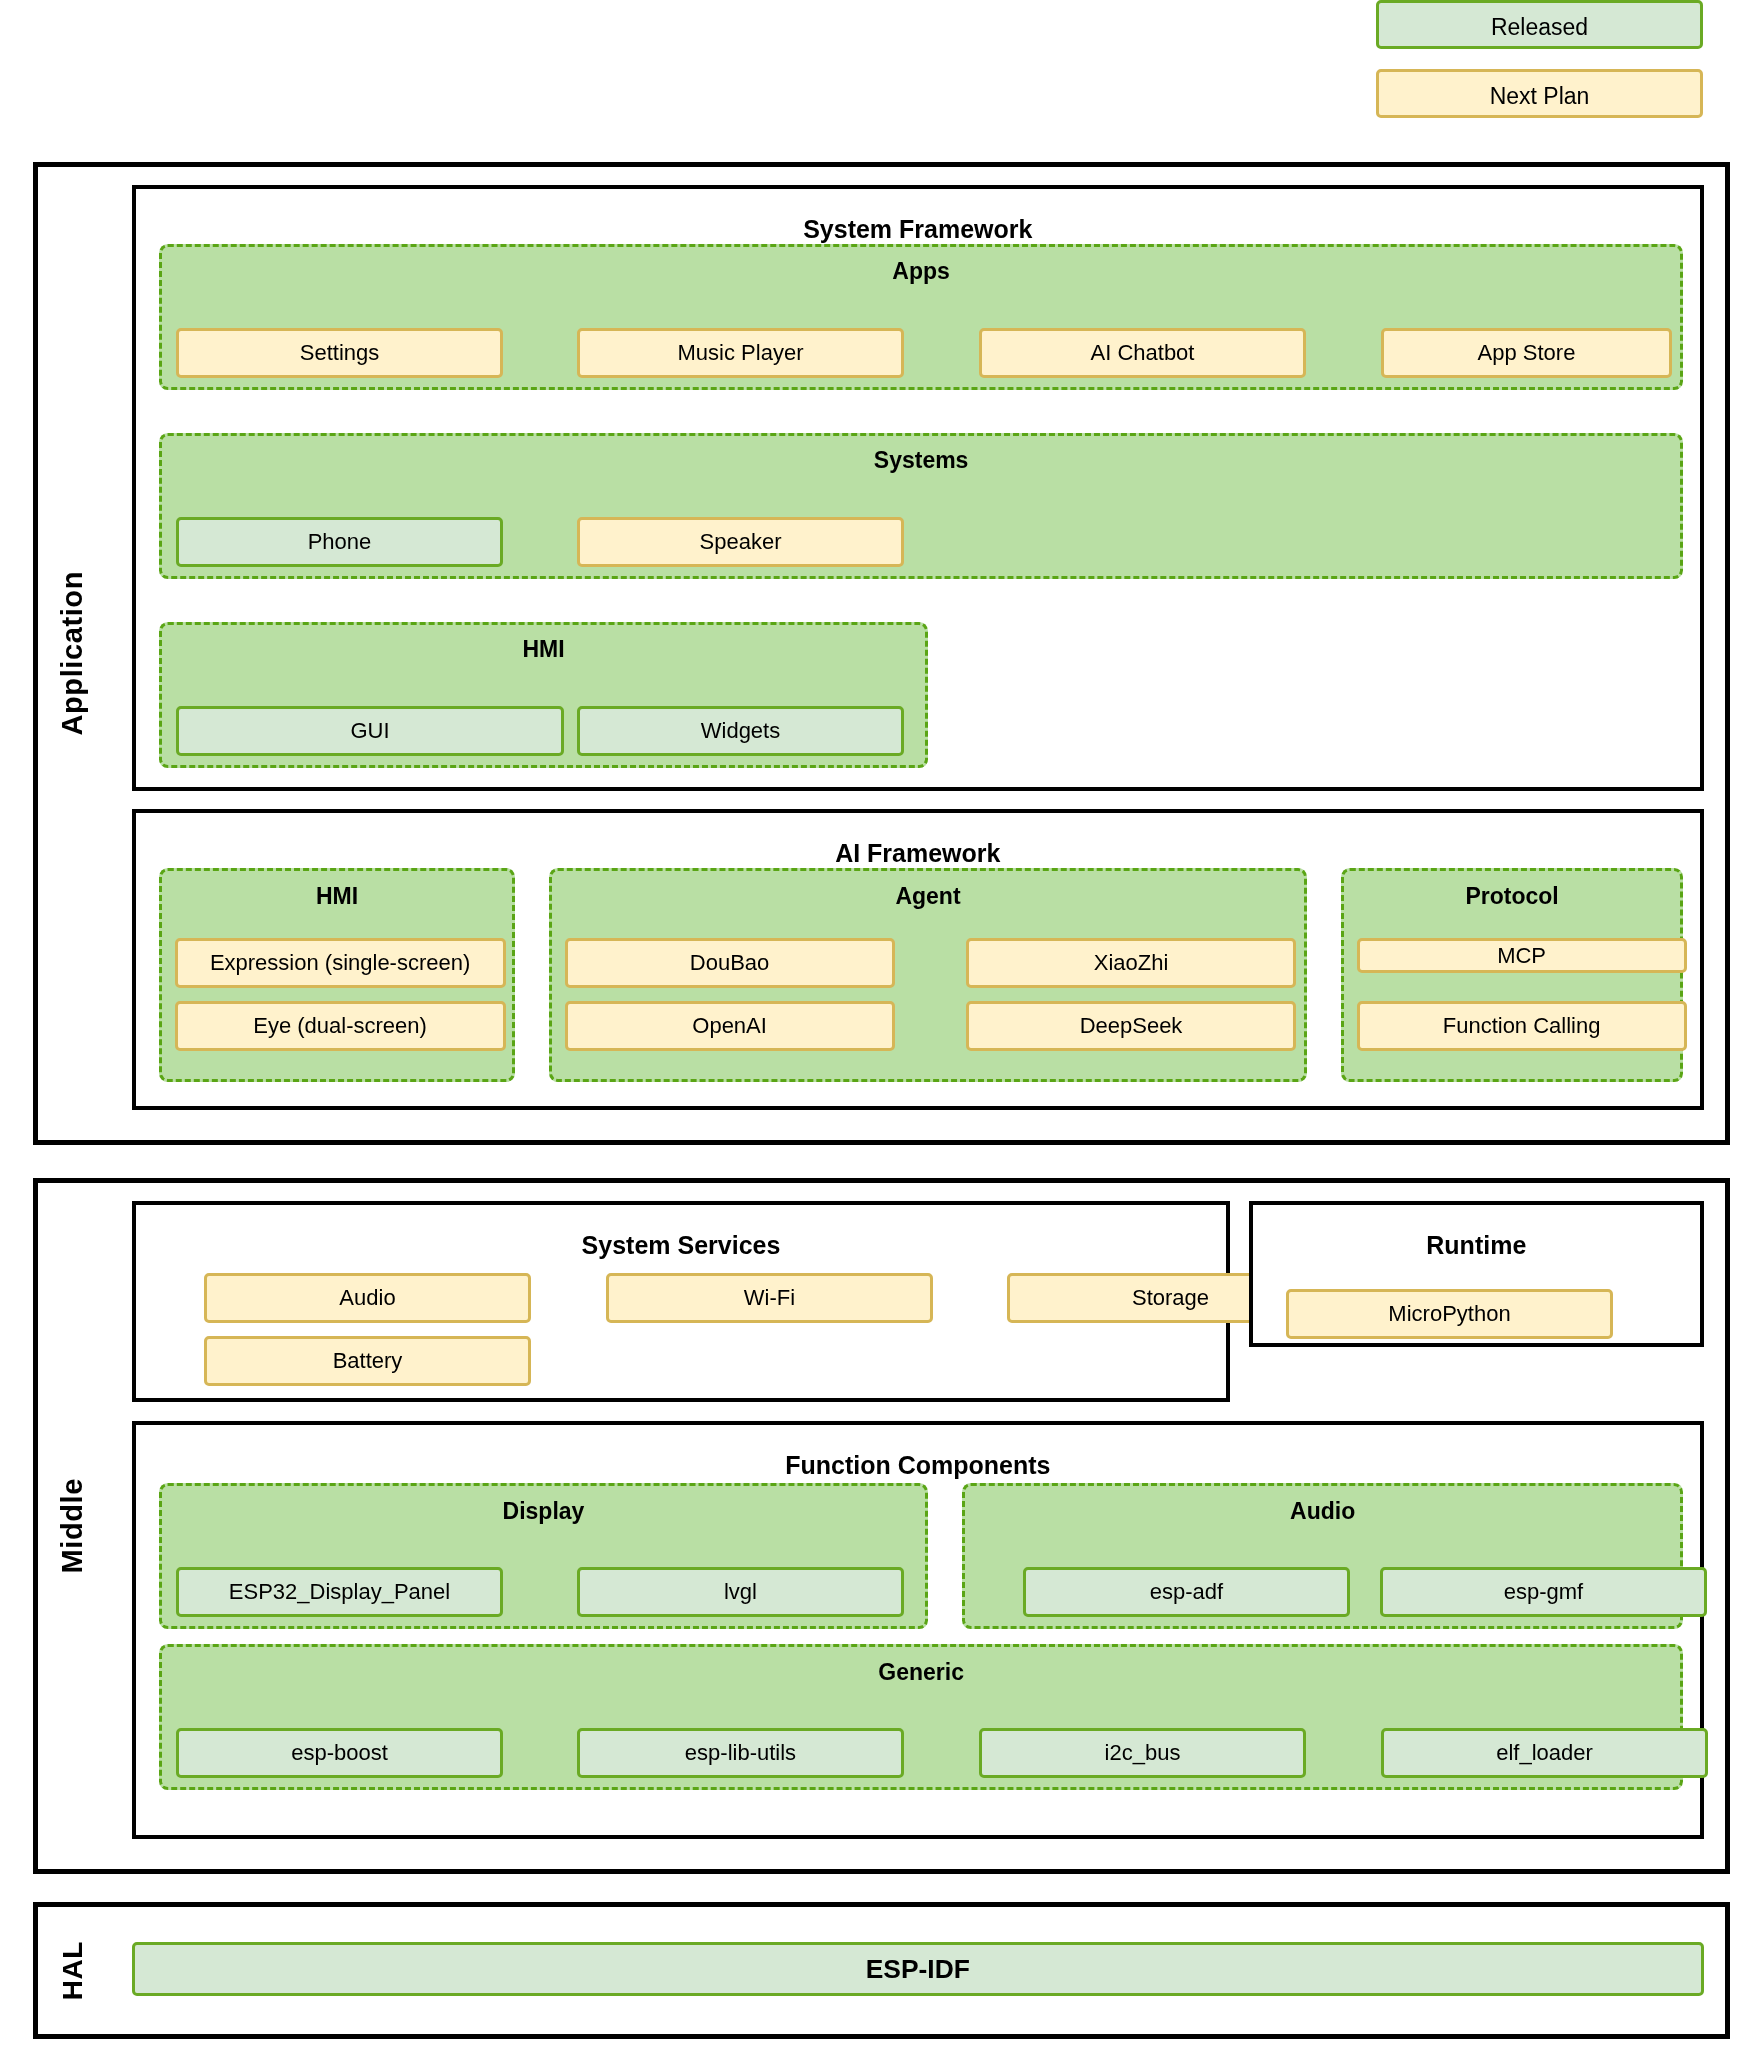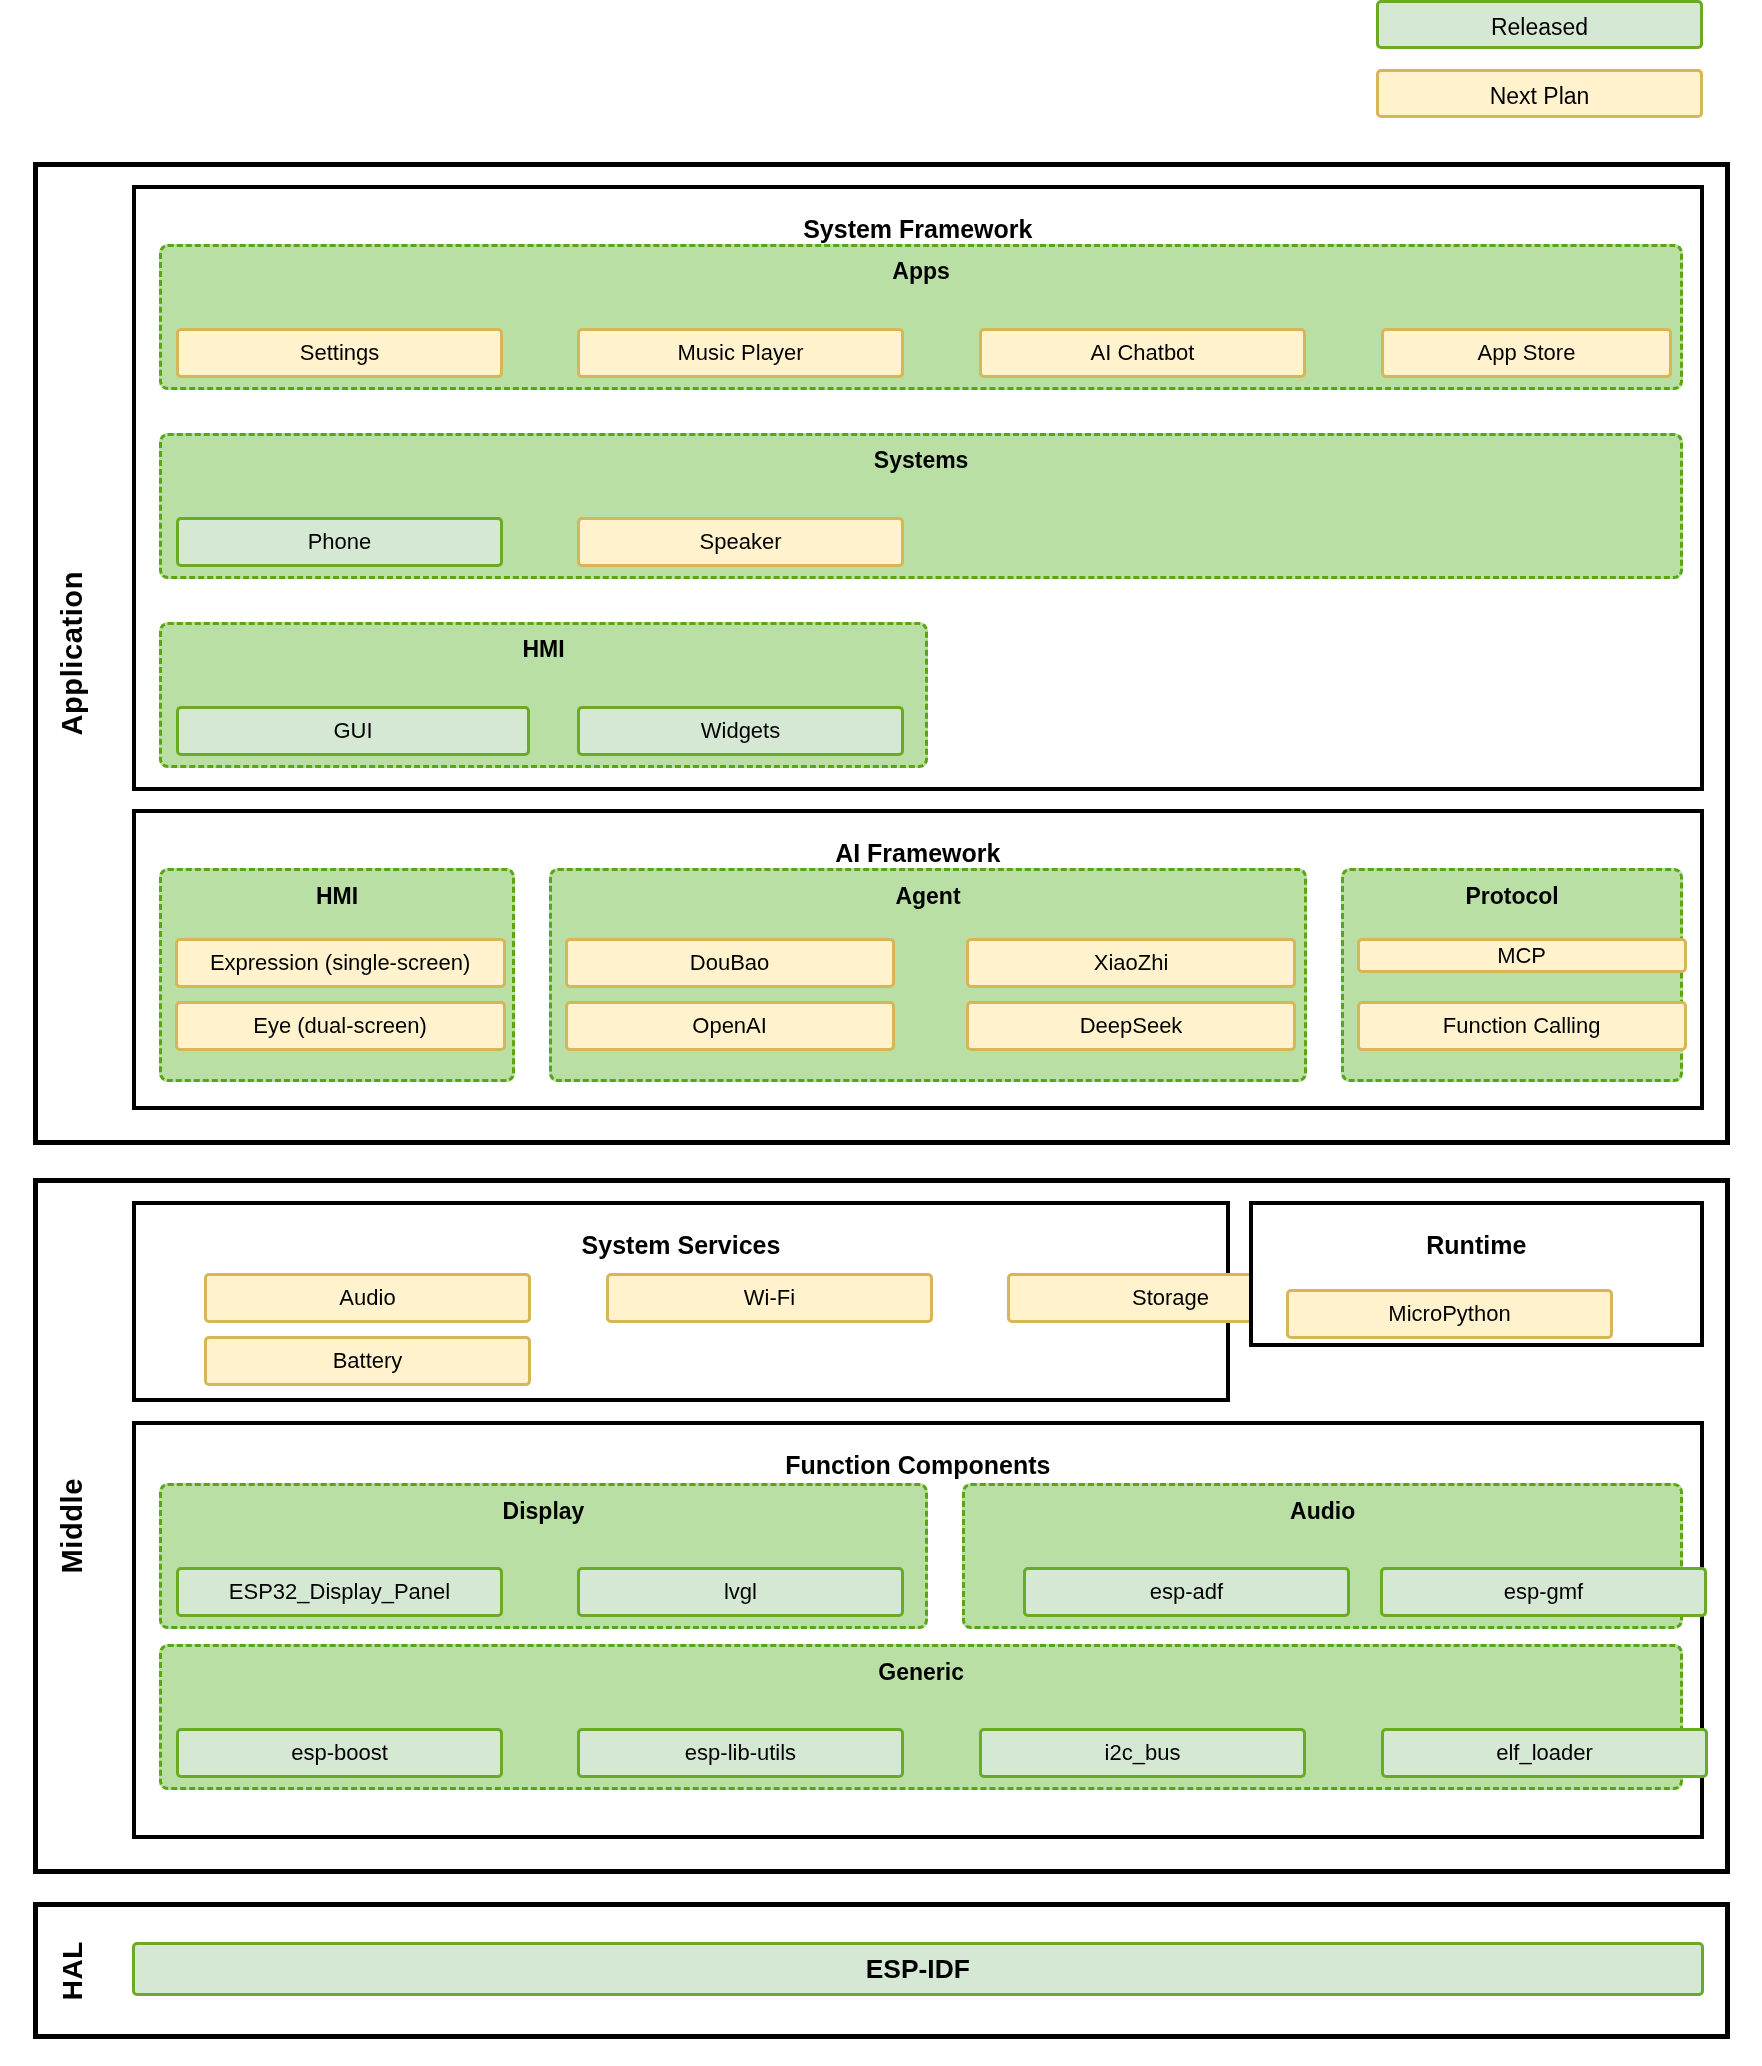--- a/index.html
+++ b/index.html
@@ -113,21 +113,21 @@
         <div class="box released" style="left:14px;top:81px;width:327px;height:50px;">
           <span>Phone</span>
         </div>
         <div class="box next" style="left:415px;top:81px;width:327px;height:50px;">
           <span>Speaker</span>
         </div>
       </div>
 
       <div class="group" style="left:23px;top:433px;width:769px;height:146px;">
         <div class="group-title">HMI</div>
-        <div class="box released" style="left:14px;top:81px;width:354px;height:50px;">
+        <div class="box released" style="left:14px;top:81px;width:388px;height:50px;">
           <span>GUI</span>
         </div>
         <div class="box released" style="left:415px;top:81px;width:327px;height:50px;">
           <span>Widgets</span>
         </div>
       </div>
 
     </div>
 
     <div class="panel" style="left:94px;right:21.4px;top:642px;height:301px;">

